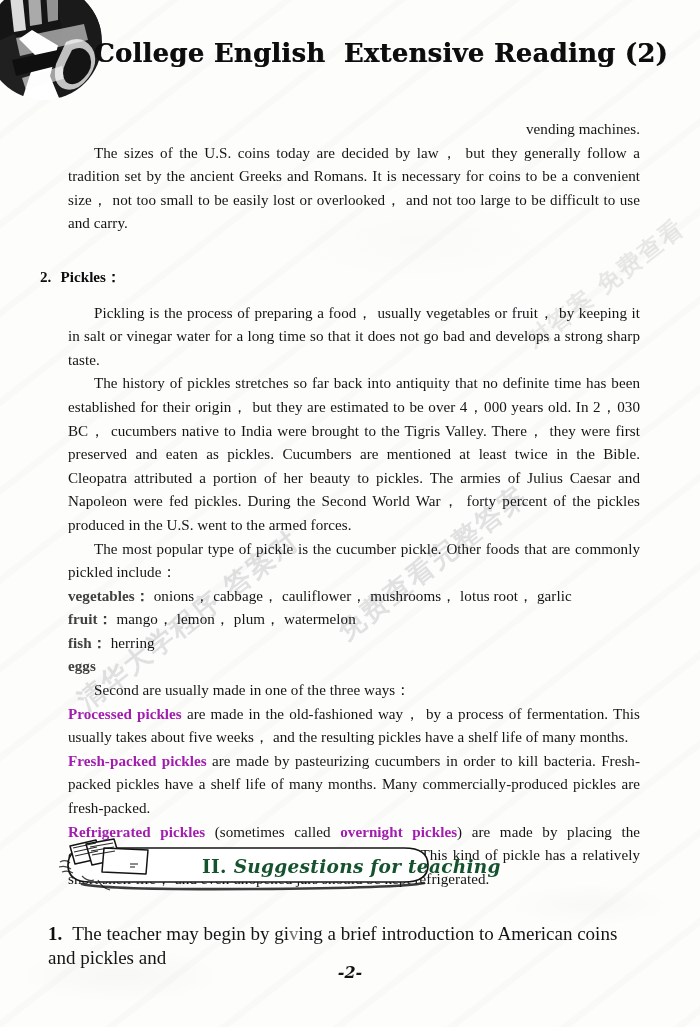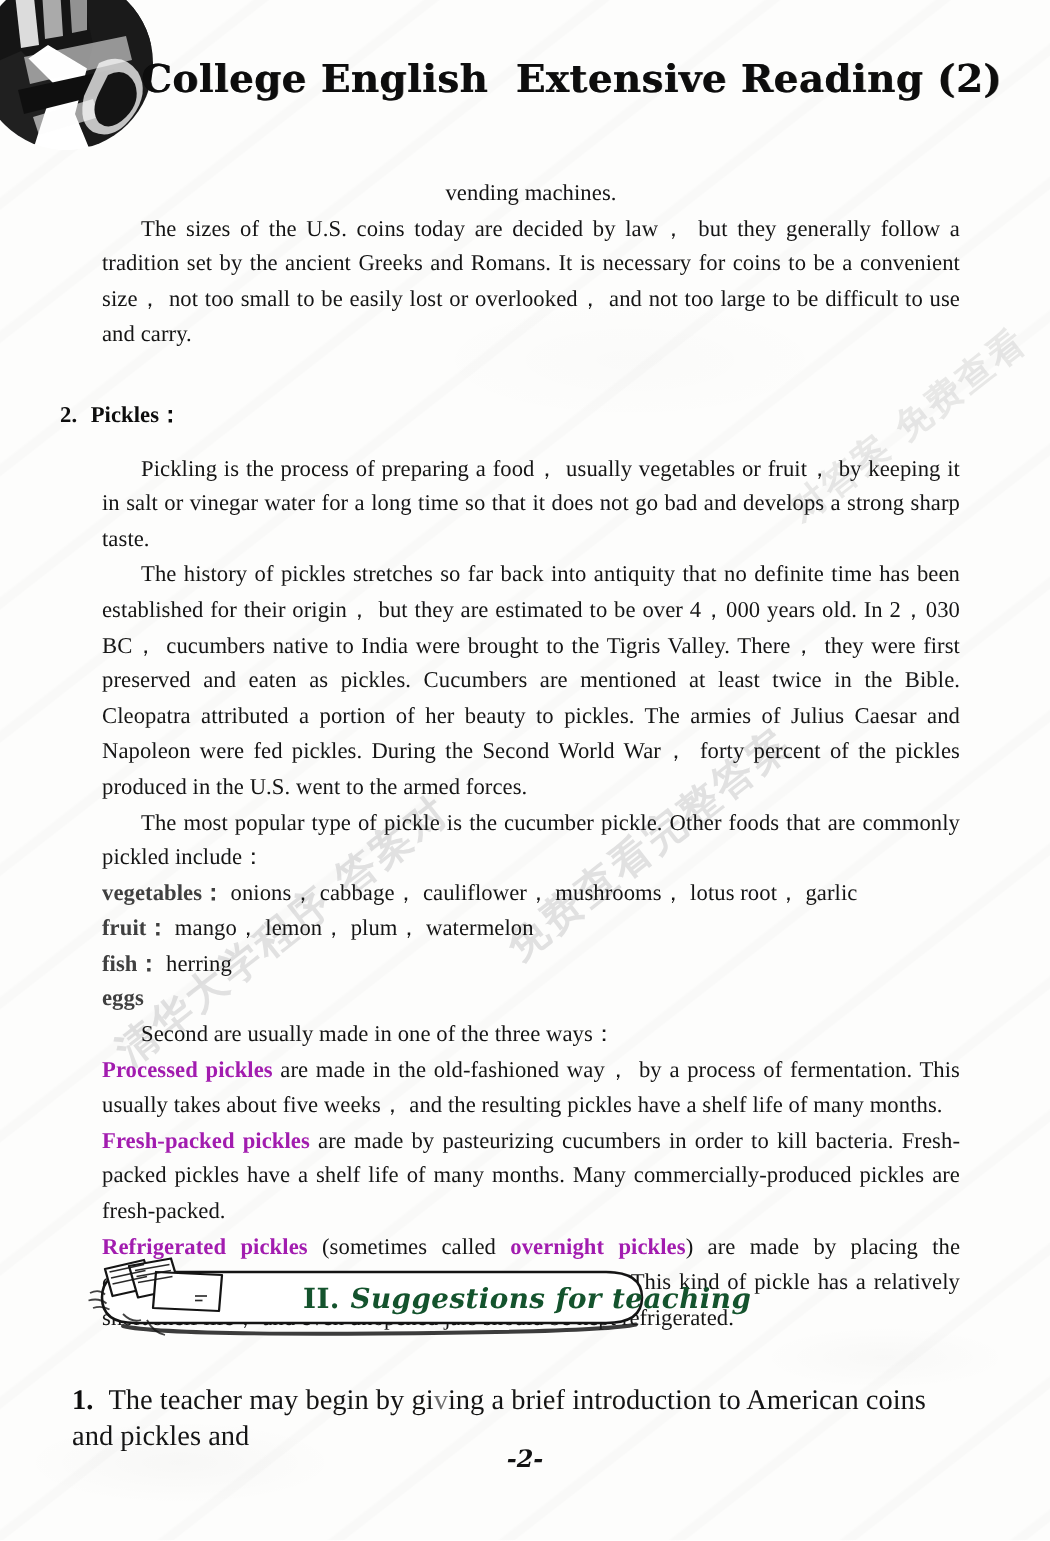--- a/index.html
+++ b/index.html
@@ -109,21 +109,21 @@
   p, .line {
     margin: 0;
     font-size: 15.1px;
     line-height: 23.6px;
     text-align: justify;
     text-justify: inter-word;
     color: #151515;
     letter-spacing: 0.05px;
   }
   .indent { text-indent: 26px; }
-  .nojust { text-align: center; }
+  .nojust { text-align: right; }
 
   .section-head {
     margin: 12px;
     font-size: 15.1px;
     line-height: 23.6px;
     font-weight: 700;
     color: #0d0d0d;
     margin-left: -28px;
   }
   .section-head .num { margin-right: 9px; }

